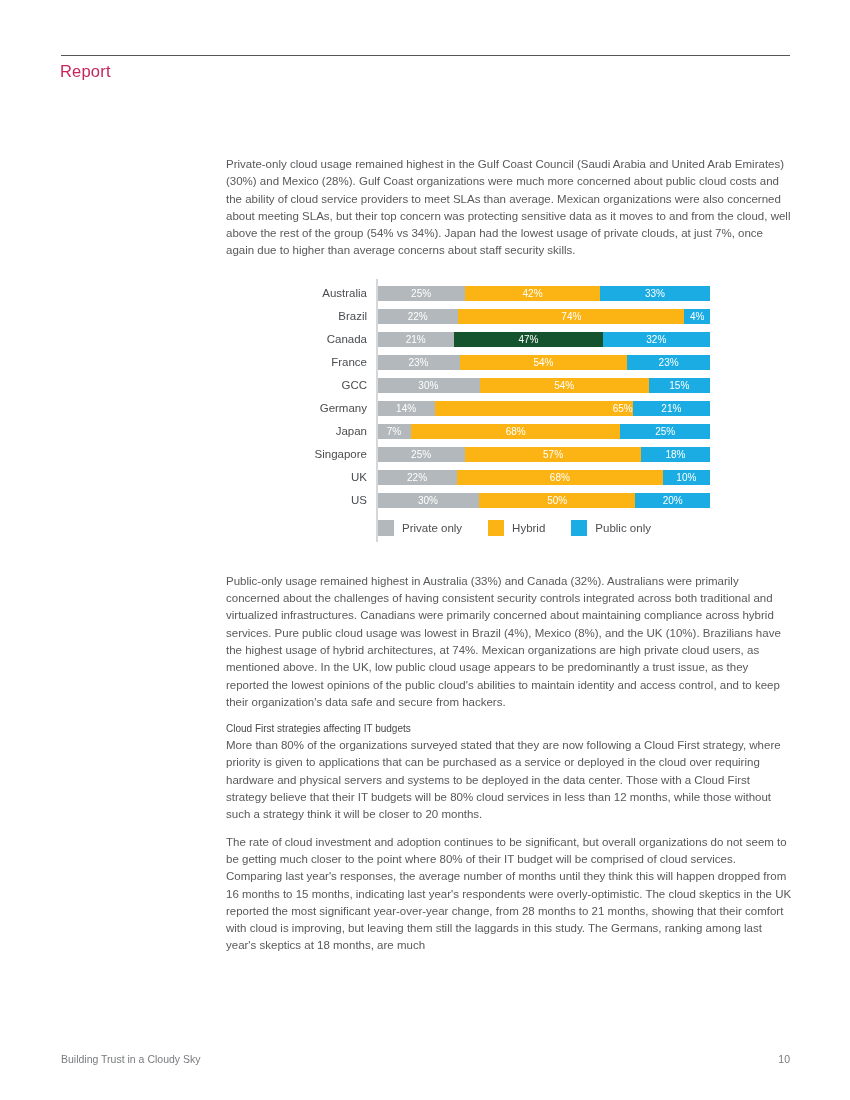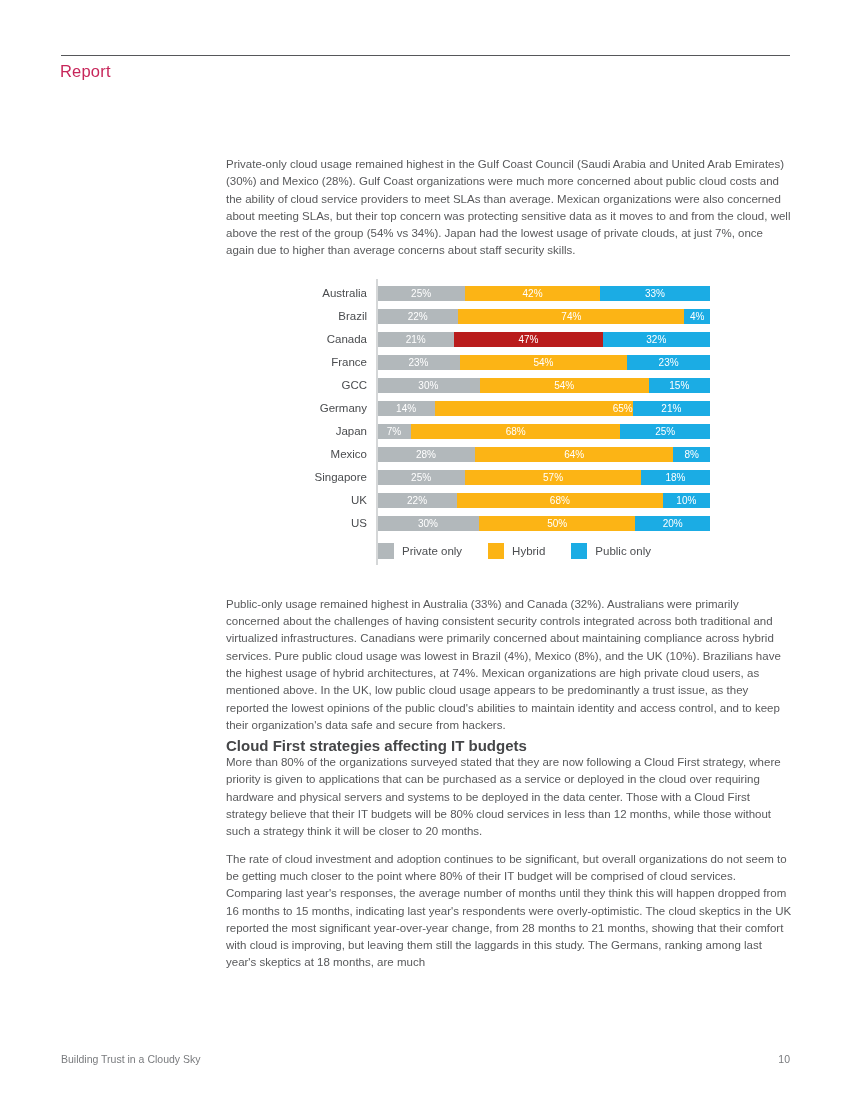--- a/index.html
+++ b/index.html
@@ -29,25 +29,25 @@
     position: absolute;
     left: 226px; top: 156px;
     width: 566px;
   }
   .body {
     font-size: 11.5px;
     line-height: 17.3px;
     color: #58595b;
   }
   .subhead {
-    font-size: 15px;
+    font-size: 10px;
     line-height: 16px;
-    font-weight: 700;
+    font-weight: 400;
     color: #454648;
-    margin-top: 4px;
+    margin-top: 10px;
   }
   .p2 { margin-top: 31px; }
   .p4 { margin-top: 10px; }
   
   .chart {
     position: relative;
     margin-top: 19px;
     padding: 7px 0 6px 0;
     width: 484px;
   }
@@ -161,21 +161,21 @@
                 <span>4%</span>
               </div>
             </div>
           </div>
           <div class="chart-row">
             <div class="row-label">Canada</div>
             <div class="row-track">
               <div class="seg" style="flex-grow: 21; background: rgb(178, 184, 187);">
                 <span>21%</span>
               </div>
-              <div class="seg" style="flex-grow: 47; background: #b91c1c;">
+              <div class="seg" style="flex-grow: 47; background: #14532d;">
                 <span>47%</span>
               </div>
               <div class="seg" style="flex-grow: 32; background: rgb(27, 172, 228); text-align: right;">
                 <span>32%</span>
               </div>
             </div>
           </div>
           <div class="chart-row">
             <div class="row-label">France</div>
             <div class="row-track">
@@ -222,34 +222,20 @@
             <div class="row-label">Japan</div>
             <div class="row-track">
               <div class="seg" style="flex-grow: 7; background: rgb(178, 184, 187);">
                 <span>7%</span>
               </div>
               <div class="seg" style="flex-grow: 68; background: rgb(252, 180, 21);">
                 <span>68%</span>
               </div>
               <div class="seg" style="flex-grow: 25; background: rgb(27, 172, 228);">
                 <span>25%</span>
-              </div>
-            </div>
-          </div>
-          <div class="chart-row">
-            <div class="row-label">Mexico</div>
-            <div class="row-track">
-              <div class="seg" style="flex-grow: 28; background: rgb(178, 184, 187);">
-                <span>28%</span>
-              </div>
-              <div class="seg" style="flex-grow: 64; background: rgb(252, 180, 21);">
-                <span>64%</span>
-              </div>
-              <div class="seg" style="flex-grow: 8; background: rgb(27, 172, 228);">
-                <span>8%</span>
               </div>
             </div>
           </div>
           <div class="chart-row">
             <div class="row-label">Singapore</div>
             <div class="row-track">
               <div class="seg" style="flex-grow: 25; background: rgb(178, 184, 187);">
                 <span>25%</span>
               </div>
               <div class="seg" style="flex-grow: 57; background: rgb(252, 180, 21); text-align: right;">

